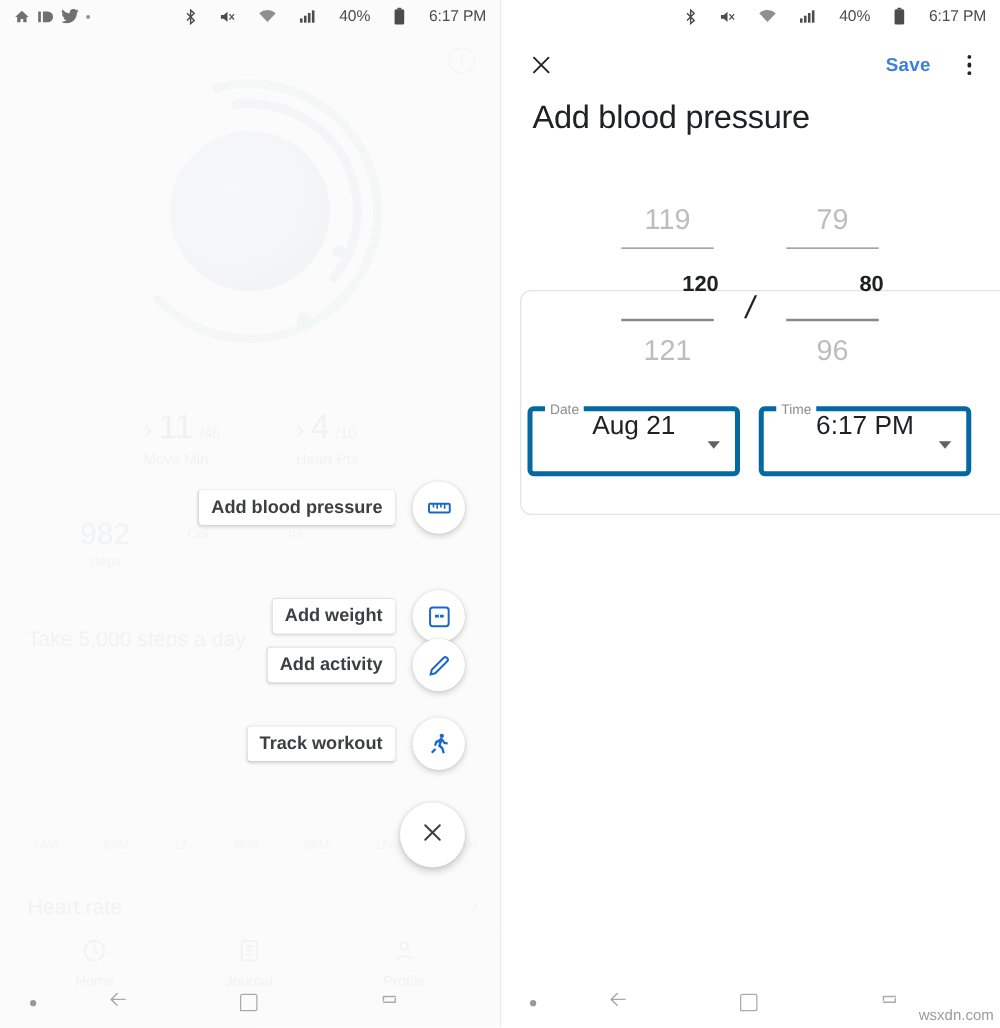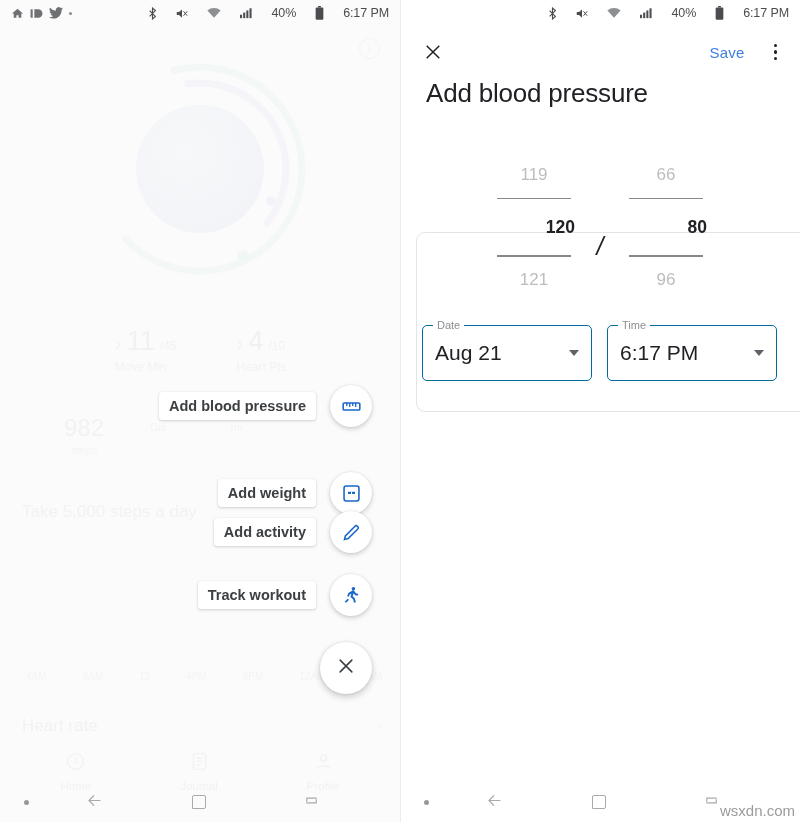--- a/index.html
+++ b/index.html
@@ -154,21 +154,21 @@
     display: flex; align-items: center;
     padding: 0 20px;
   }
   .close-btn {
     width: 26px; height: 26px;
     display: flex; align-items: center; justify-content: center;
     color: #202124;
   }
   .save-btn {
     margin-left: auto;
-    font-size: 15px; font-weight: 400;
+    font-size: 15px; font-weight: 700;
     color: #3d7fe0;
     letter-spacing: 0.2px;
   }
   .overflow-btn {
     margin-left: 26px;
     display: flex; flex-direction: column; gap: 3px;
     padding: 4px 3px;
   }
   .overflow-btn span {
     width: 3.5px; height: 3.5px; border-radius: 50%; background: #202124;
@@ -187,44 +187,45 @@
     border-radius: 9px;
     background: #ffffff;
   }
   .pickers {
     position: absolute; top: 160px; left: 0; width: 100%;
     display: flex; justify-content: center; align-items: flex-start;
     gap: 14px;
   }
   .picker-col { width: 82px; text-align: center; }
   .pk-ghost {
-    font-size: 17px; color: #bdbdbd; height: 30px; line-height: 30px;
+    font-size: 23px; color: #bdbdbd; height: 30px; line-height: 30px;
   }
   .pk-rule { height: 1.4px; background: #86888a; margin: 8px 4px; }
   .pk-value {
     font-size: 17.5px; color: #202124; font-weight: 700;
     height: 40px; line-height: 40px; text-align: right;
   }
   .pk-slash {
     font-size: 25px; color: #202124; font-weight: 400;
     font-style: italic;
     padding-top: 72px;
     width: 22px; text-align: center;
   }
   .dt-row {
     position: absolute; top: 325px; left: 22px;
     display: flex; gap: 15px;
   }
   .dt-field {
     position: relative;
     width: 170px; height: 56px;
-    border: 1px solid #0369a1;
+    border: 4px solid #0369a1;
     border-radius: 5px;
     display: flex; align-items: center;
     padding: 0 12px;
+    flex-direction: column;
   }
   .dt-legend {
     position: absolute; top: -7px; left: 10px;
     background: #ffffff;
     padding: 0 4px;
     font-size: 11px; color: #8b8d90;
   }
   .dt-value { font-size: 21px; color: #202124; }
   .dt-caret {
     margin-left: auto;
@@ -245,21 +246,21 @@
   .sysnav .n2 { position: absolute; left: 85px; }
   .sysnav .n3 { position: absolute; left: 192px; }
   .sysnav .n4 { position: absolute; left: 302px; }
   .sys-dot { width: 5px; height: 5px; border-radius: 50%; background: #98999b; }
   .sq {
     width: 14px; height: 14px; border: 1.5px solid #a8aaac;
     border-radius: 2px 2px 2px 0;
   }
   .watermark {
     position: absolute; right: 5px; bottom: 3px;
-    font-size: 15px; color: #9a9c9e;
+    font-size: 12px; color: #9a9c9e;
   }
   .panel-sep {
     position: absolute; left: 400px; top: 0;
     width: 1px; height: 822px; background: #ededed; z-index: 5;
   }
 </style>
 </head>
 <body>
 
 <div class="screen">
@@ -534,21 +535,21 @@
     <div class="pickers">
       <div class="picker-col">
         <div class="pk-ghost">119</div>
         <div class="pk-rule"></div>
         <div class="pk-value">120</div>
         <div class="pk-rule"></div>
         <div class="pk-ghost">121</div>
       </div>
       <div class="pk-slash">/</div>
       <div class="picker-col">
-        <div class="pk-ghost">66</div>
+        <div class="pk-ghost">79</div>
         <div class="pk-rule"></div>
         <div class="pk-value">80</div>
         <div class="pk-rule"></div>
         <div class="pk-ghost">96</div>
       </div>
     </div>
 
     <div class="dt-row">
       <div class="dt-field">
         <span class="dt-legend">Date</span>

